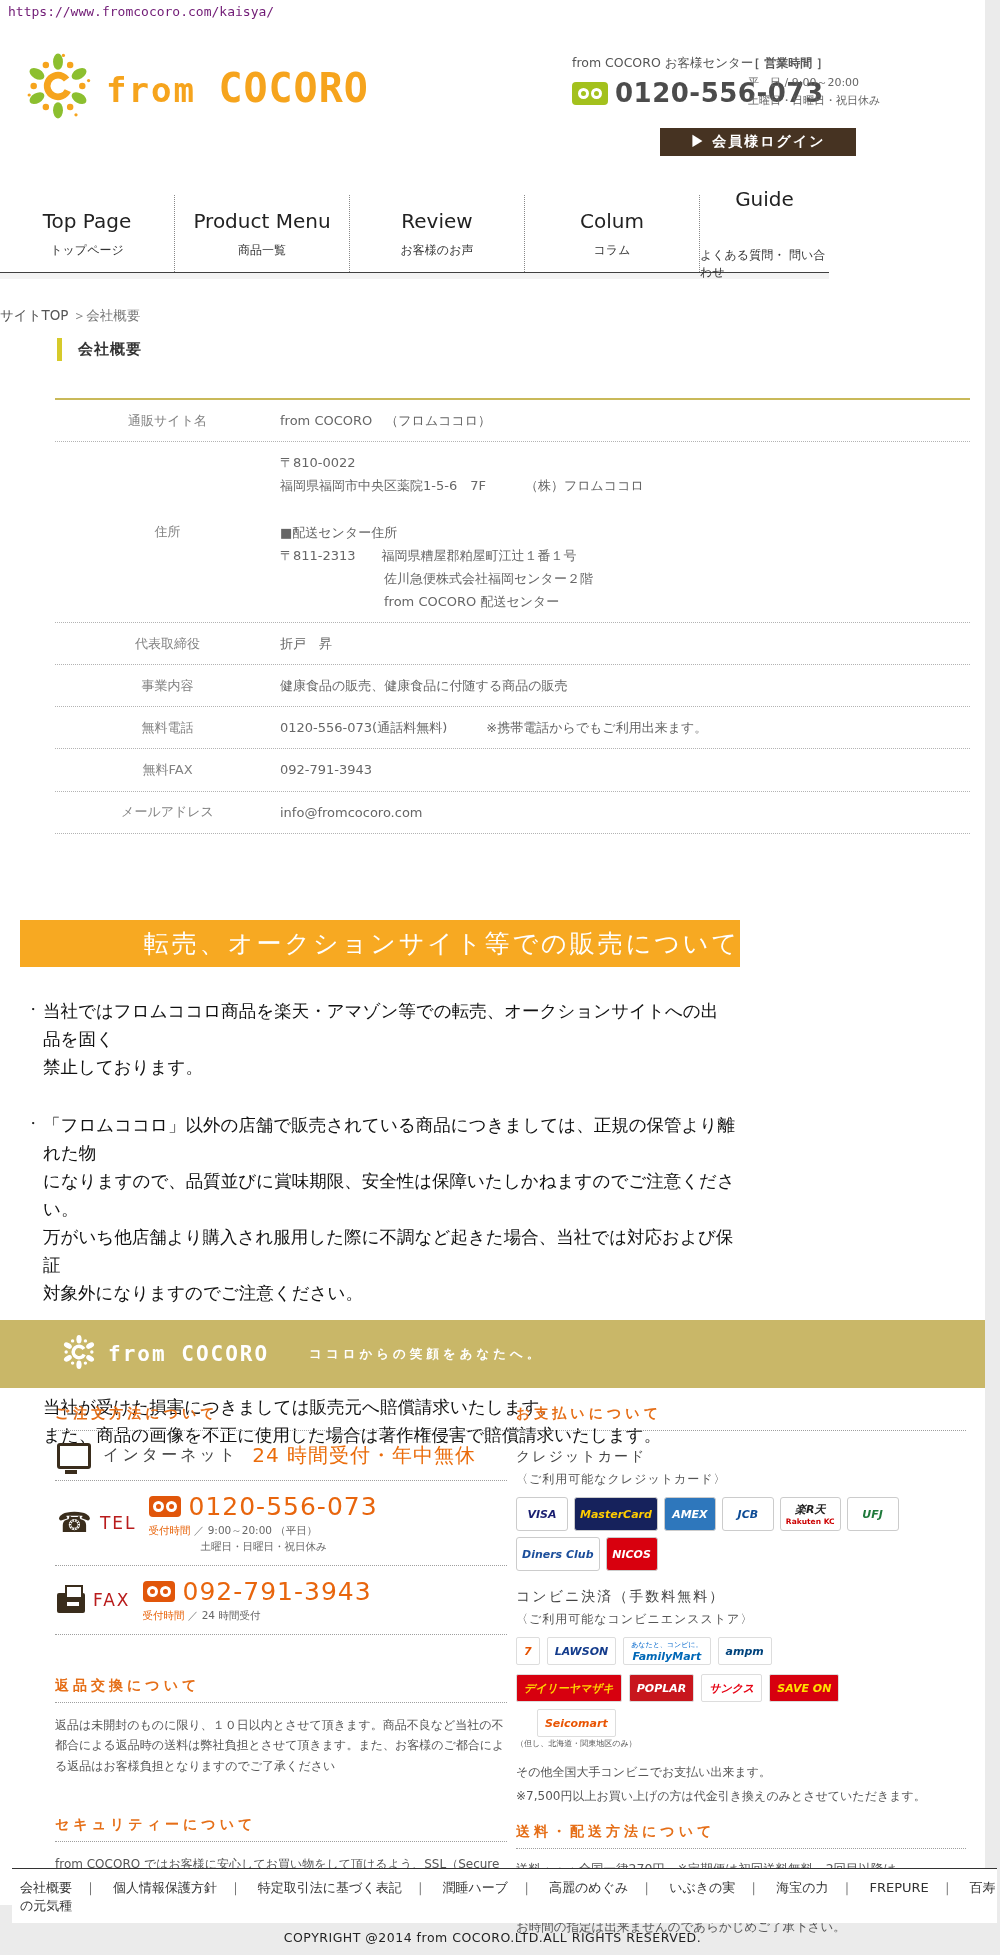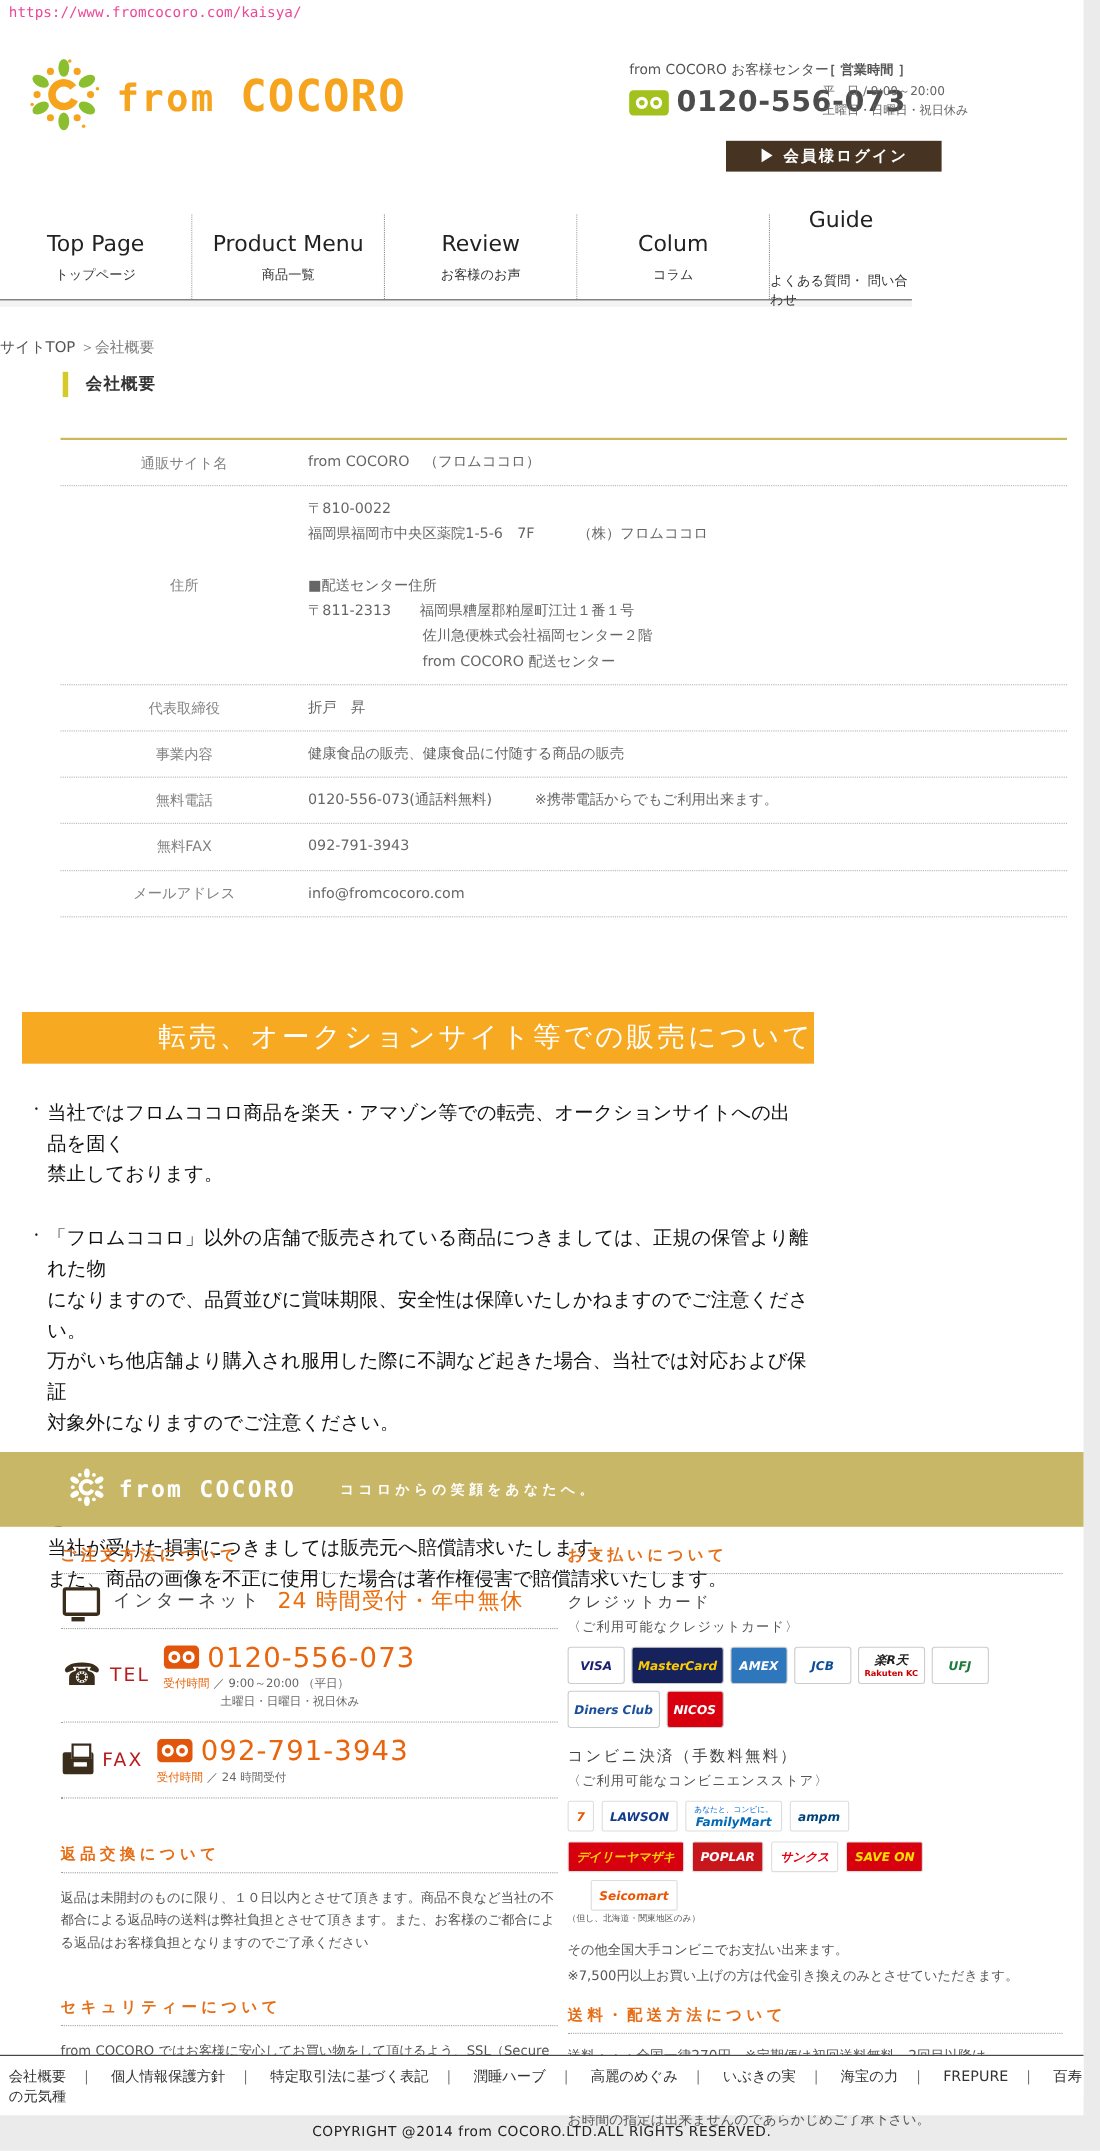--- a/index.html
+++ b/index.html
@@ -1,21 +1,21 @@
 <!DOCTYPE html>
 <html lang="ja"><head>
 <meta charset="utf-8">
 <style>
   html,body{margin:0;padding:0;}
   body{font-family:"DejaVu Sans","Liberation Sans",sans-serif;background:#ebebeb;}
   .stage{position:relative;width:1000px;height:1955px;background:#ebebeb;overflow:hidden;}
   .page{position:absolute;left:0;top:0;width:985px;height:1905px;background:#ffffff;}
 
   
-  .url{position:absolute;left:8px;top:4px;font-family:"DejaVu Sans Mono","Liberation Mono",monospace;font-size:13px;color:#ec4899;}
+  .url{position:absolute;left:8px;top:4px;font-family:"DejaVu Sans Mono","Liberation Mono",monospace;font-size:13px;color:#701a75;}
 
   
   .logo{position:absolute;left:22px;top:50px;display:flex;align-items:center;cursor:pointer;}
   .wordmark{margin-left:12px;font-family:"DejaVu Sans Mono","Liberation Mono",monospace;font-weight:bold;color:#f6a41d;font-size:34px;letter-spacing:2px;white-space:nowrap;}
   .wordmark .wm2{font-size:40px;letter-spacing:1px;}
   .cust{position:absolute;left:572px;top:55px;width:175px;}
   .cust-label{font-size:12.5px;color:#555;white-space:nowrap;}
   .cust-phone{display:flex;align-items:center;margin-top:6px;}
   .phone-num{font-size:26px;font-weight:bold;color:#4c4c4c;margin-left:7px;letter-spacing:0.5px;white-space:nowrap;}
   .hours{position:absolute;left:748px;top:55px;width:190px;}
@@ -105,21 +105,21 @@
     align-items:center;justify-content:center;font-size:11px;font-weight:bold;font-style:italic;padding:0 7px;background:#fff;}
   .store-wrap{display:flex;flex-direction:column;align-items:center;}
   .store-ntop{font-size:7px;font-style:normal;font-weight:normal;color:#06c;}
   .store-ntop:empty{display:none;}
   .store-note{font-size:8px;color:#555;margin-top:1px;}
   .store-note:empty{display:none;}
   .knote{font-size:12px;color:#555;margin-top:13px;line-height:1.7;}
   .ship-text{margin-top:10px;font-size:12.5px;color:#555;line-height:1.55;white-space:pre-line;}
 
   
-  .links{position:absolute;left:0;top:1868px;width:985px;border-top:1px solid #333;background:#fff;padding:10px 0 8px 8px;box-sizing:border-box;font-size:13px;color:#333;}
+  .links{position:absolute;left:12px;top:1868px;width:985px;border-top:1px solid #333;background:#fff;padding:10px 0 8px 8px;box-sizing:border-box;font-size:13px;color:#333;}
   .links a{color:#333;text-decoration:none;cursor:pointer;}
   .links .sep{margin:0 12px;color:#555;}
   .links .sep:last-child{display:none;}
 
   .copyright{position:absolute;left:0;top:1930px;width:985px;text-align:center;font-size:12.5px;color:#222;letter-spacing:0.5px;}
 </style>
 </head>
 <body>
 
 <div class="stage">

